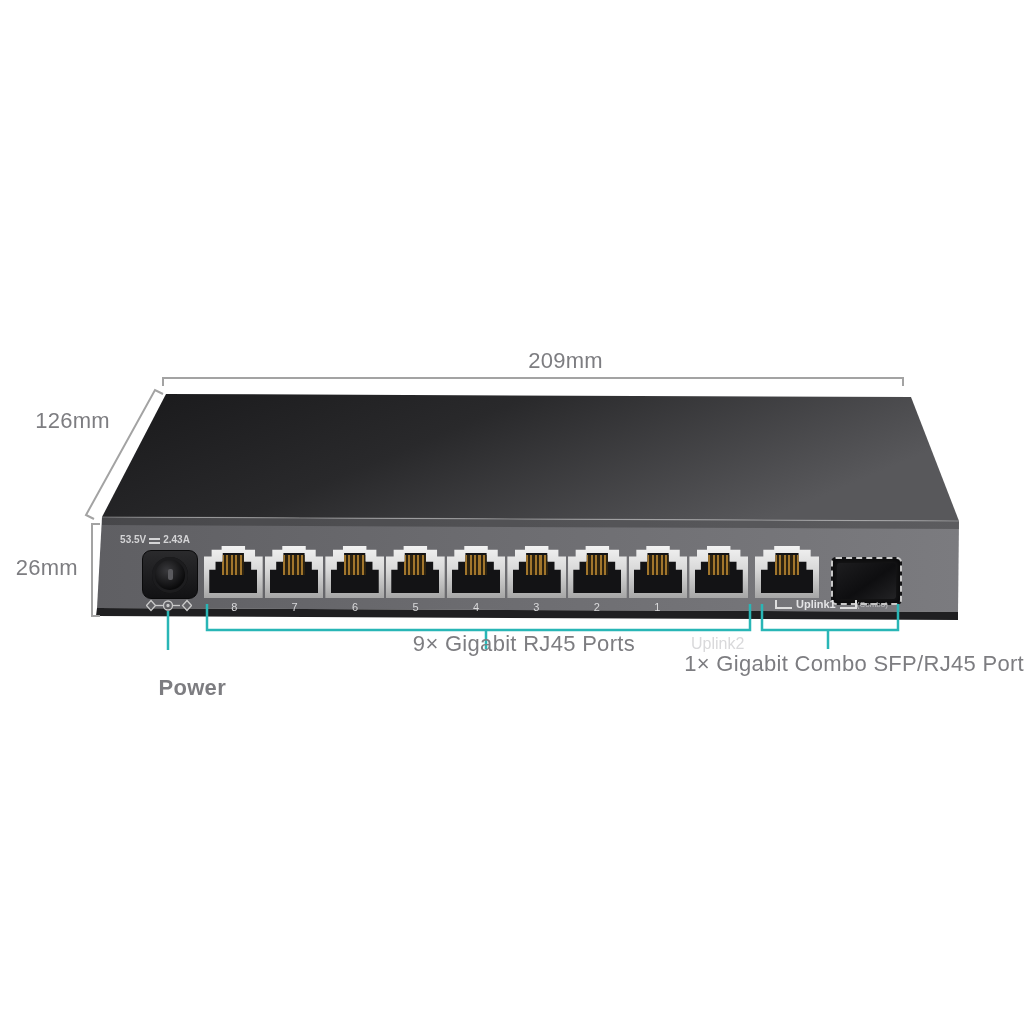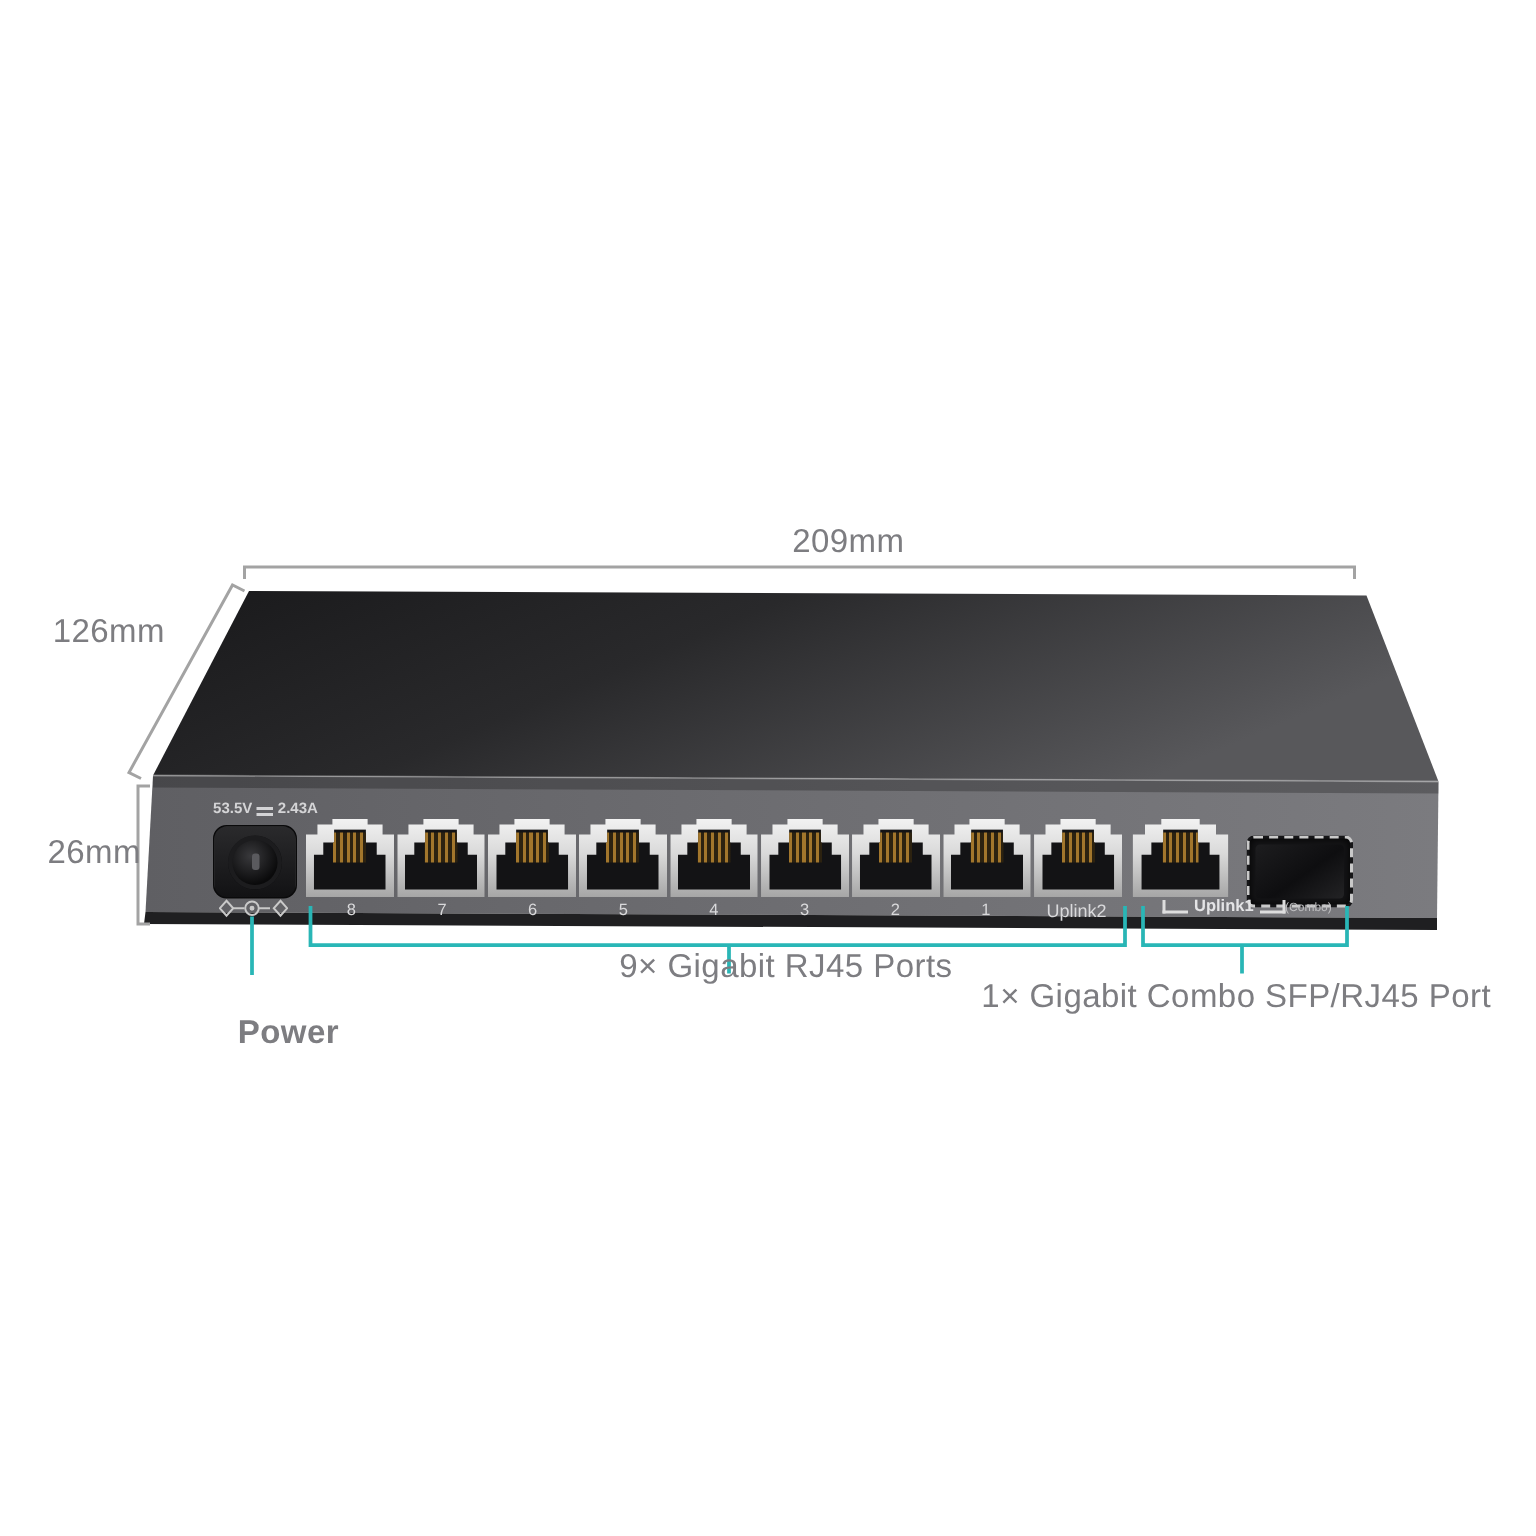--- a/index.html
+++ b/index.html
@@ -42,21 +42,21 @@
     background:linear-gradient(180deg,#f2f2f2 0%,#d9d9d9 45%,#a6a6a6 100%);
     clip-path:polygon(0% 20%,13% 20%,13% 7%,30% 7%,30% 0%,70% 0%,70% 7%,87% 7%,87% 20%,100% 20%,100% 100%,0% 100%);
   }
   
   #port-labels{
     position:absolute;left:204px;top:601px;width:544px;display:flex;z-index:3;
   }
   #port-labels span{
     flex:1;text-align:center;color:#d9d9db;font-size:11px;line-height:13px;
   }
-  #port-labels span:last-child{font-size:12px;}
+  #port-labels span:last-child{font-size:16px;margin-top:36px;}
   
   #sfp-port{
     position:absolute;left:831px;top:557px;width:67px;height:44px;z-index:3;
     background:#151517;border:2px dashed #c9c9c9;border-radius:5px;
     box-shadow:inset 0 0 6px #000;
   }
   #sfp-port .sfp-inner{
     position:absolute;inset:4px;border-radius:3px;
     background:linear-gradient(145deg,#1d1d1f 0%,#0e0e10 55%,#232325 100%);
   }
@@ -66,21 +66,21 @@
     display:flex;flex-direction:row;align-items:center;
   }
   #uplink1-group .row{display:flex;align-items:flex-end;gap:4px;}
   .cbrk{display:inline-block;width:15px;height:7px;margin-bottom:1px;}
   .cbrk.l{border-left:2px solid #dedede;border-bottom:2px solid #dedede;}
   .cbrk.r{border-right:2px solid #dedede;border-bottom:2px solid #dedede;}
   #uplink1-label{color:#e4e4e6;font-size:11px;font-weight:bold;line-height:12px;}
   #uplink1-sub{color:#bfbfc1;font-size:8px;line-height:9px;margin-top:1px;}
   
   #power-spec{
-    position:absolute;left:134px;top:534px;width:86px;z-index:3;
+    position:absolute;left:112px;top:534px;width:86px;z-index:3;
     display:flex;align-items:center;justify-content:center;gap:3px;
     color:#d4d4d6;font-size:10px;font-weight:bold;line-height:12px;white-space:nowrap;
   }
   .dc-icon{position:relative;display:inline-block;width:11px;height:7px;}
   .dc-icon::before{content:"";position:absolute;left:0;top:1px;width:11px;border-top:2px solid #d4d4d6;}
   .dc-icon::after{content:"";position:absolute;left:0;top:5px;width:11px;border-top:2px dashed #d4d4d6;}
   #power-jack{
     position:absolute;left:142px;top:550px;width:54px;height:47px;z-index:3;
     background:linear-gradient(180deg,#2a2a2c,#121214);
     border:1px solid #0a0a0b;border-radius:9px;
@@ -249,18 +249,18 @@
     </g>
     <g stroke="#29b6b6" stroke-width="2.5" fill="none">
       <path d="M168,611 L168,650"></path>
       <path d="M207,604 L207,630 L750,630 L750,604 M486,630 L486,649"></path>
       <path d="M762,604 L762,630 L898,630 L898,604 M828,630 L828,649"></path>
     </g>
   </svg>
 
   <div class="dim-label" style="left:463px;top:349px;width:140px;">209mm</div>
   <div class="dim-label" style="left:15px;top:409px;width:95px;text-align:right;">126mm</div>
-  <div class="dim-label" style="left:24px;top:556px;width:70px;">26mm</div>
+  <div class="dim-label" style="left:8px;top:556px;width:70px;">26mm</div>
   <div class="dim-label" style="left:106px;top:676px;width:120px;font-weight:bold;">Power</div>
   <div class="dim-label" style="left:335px;top:632px;width:300px;">9× Gigabit RJ45 Ports</div>
-  <div class="dim-label" style="left:624px;top:652px;width:370px;">1× Gigabit Combo SFP/RJ45 Port</div>
+  <div class="dim-label" style="left:654px;top:652px;width:370px;">1× Gigabit Combo SFP/RJ45 Port</div>
 
 </div>
 
 </body></html>

